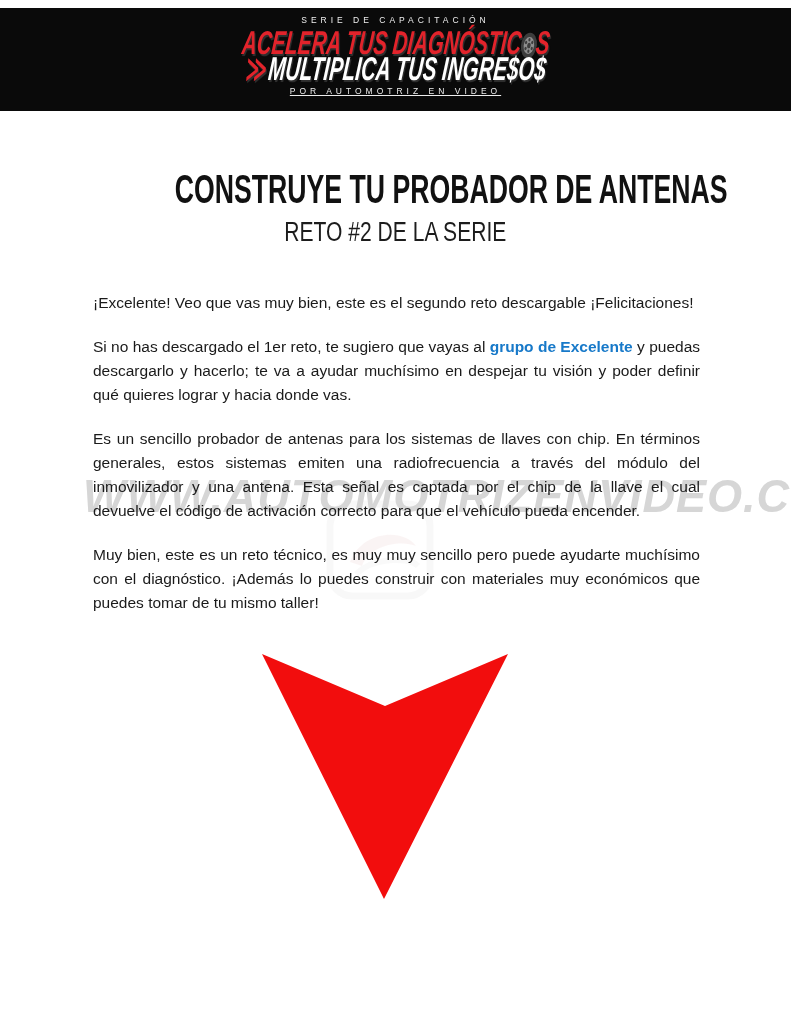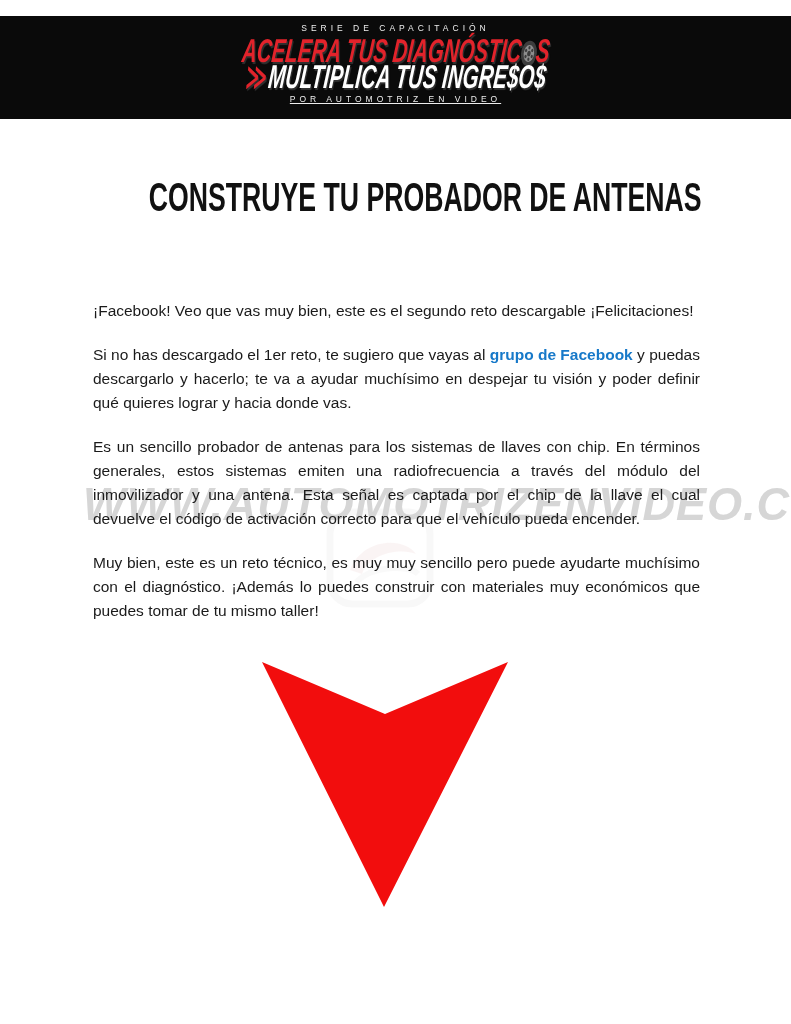--- a/index.html
+++ b/index.html
@@ -5,21 +5,21 @@
   * { margin: 0; padding: 0; box-sizing: border-box; }
   html, body { background: #ffffff; }
   body { font-family: "Liberation Sans", "DejaVu Sans", sans-serif; }
 
   .page {
     position: relative;
     width: 791px;
     height: 899px;
     background: #ffffff;
     overflow: hidden;
-    margin: 16px auto;
+    margin: 8px auto;
   }
 
   
   .banner {
     position: absolute;
     top: 0; left: 0; right: 0;
     height: 103px;
     background: #0a0a0a;
     text-align: center;
     color: #fff;
@@ -59,20 +59,21 @@
     margin: 0 -2px 0 -1px;
   }
 
   
   .doc-title-block {
     position: absolute;
     top: 158px;
     left: 0; right: 0;
     text-align: center;
     z-index: 2;
+    padding-left: 26px;
   }
   .doc-title {
     display: inline-block;
     transform: scaleX(0.65);
     transform-origin: center;
     white-space: nowrap;
     font-size: 41px;
     font-weight: 700;
     color: #111111;
     letter-spacing: 0px;
@@ -199,34 +200,37 @@
     <div class="headline-wrap">
       <span class="headline white"><span class="chev">≫</span><span>MULTIPLICA TUS INGRE$O$</span></span>
     </div>
 
     <div class="tagline bottom">POR AUTOMOTRIZ EN VIDEO</div>
   </div>
 
   <div class="doc-title-block">
     <span class="doc-title">CONSTRUYE TU PROBADOR DE ANTENAS</span>
   </div>
+  <div class="doc-subtitle-block">
+    <span class="doc-subtitle">RETO #2 DE LA SERIE</span>
+  </div>
 
   <div class="watermark">WWW.AUTOMOTRIZENVIDEO.COM</div>
 
   <div class="ghost-logo">
     <svg width="120" height="100" viewBox="0 0 120 100">
       <rect x="8" y="4" width="100" height="92" rx="22" fill="none" stroke="#bdbdbd" stroke-width="7"></rect>
       <path d="M28 62 C 40 30, 82 28, 94 46 C 80 40, 48 44, 40 66 Z" fill="#d89a9a"></path>
       <path d="M34 74 C 50 58, 86 56, 96 66" fill="none" stroke="#c9c9c9" stroke-width="6"></path>
     </svg>
   </div>
 
   <div class="body-text">
-    <p class="first">¡Facebook! Veo que vas muy bien, este es el segundo reto descargable ¡Felicitaciones!</p>
-    <p><span>Si no has descargado el 1er reto, te sugiero que vayas al </span><a class="fb-link">grupo de Facebook</a><span> y puedas descargarlo y hacerlo; te va a ayudar muchísimo en despejar tu visión y poder definir qué quieres lograr y hacia donde vas.</span></p>
+    <p class="first">¡Excelente! Veo que vas muy bien, este es el segundo reto descargable ¡Felicitaciones!</p>
+    <p><span>Si no has descargado el 1er reto, te sugiero que vayas al </span><a class="fb-link">grupo de Excelente</a><span> y puedas descargarlo y hacerlo; te va a ayudar muchísimo en despejar tu visión y poder definir qué quieres lograr y hacia donde vas.</span></p>
     <p>Es un sencillo probador de antenas para los sistemas de llaves con chip.  En términos generales, estos sistemas emiten una radiofrecuencia a través del módulo del inmovilizador y una antena.  Esta señal es captada por el chip de la llave el cual devuelve el código de activación correcto para que el vehículo pueda encender.</p>
     <p>Muy bien, este es un reto técnico, es muy muy sencillo pero puede ayudarte muchísimo con el diagnóstico.  ¡Además lo puedes construir con materiales muy económicos que puedes tomar de tu mismo taller!</p>
   </div>
 
   <div class="down-arrow">
     <svg width="246" height="245" viewBox="0 0 246 245">
       <polygon points="0,0 123,52 246,0 122,245" fill="#f20d0d"></polygon>
     </svg>
   </div>
 

